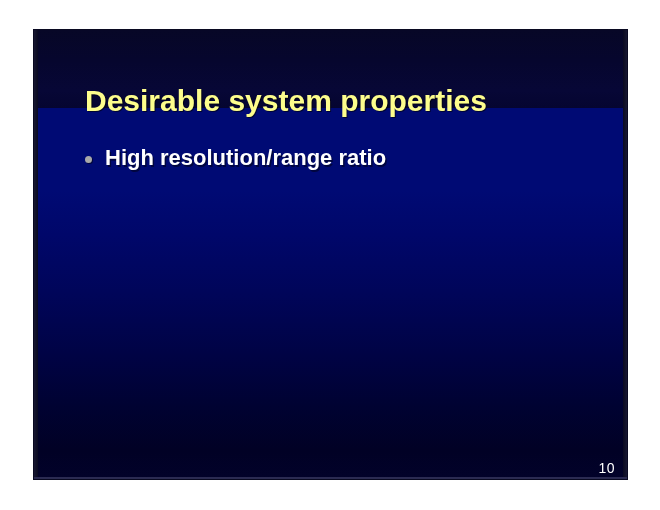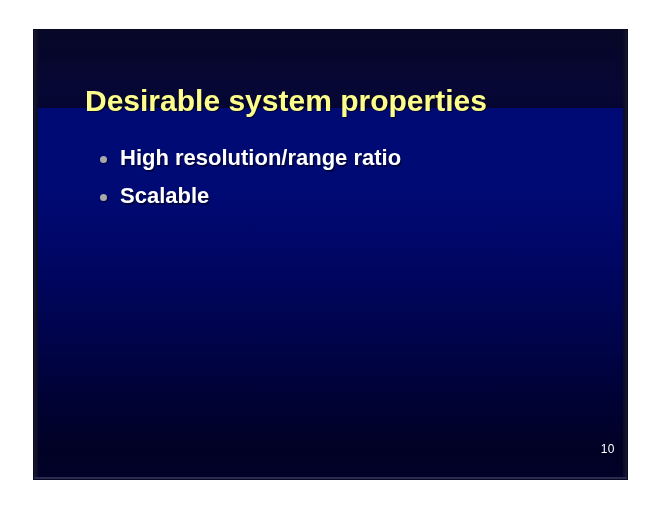--- a/index.html
+++ b/index.html
@@ -108,21 +108,21 @@
     line-height: 34px;
     color: #fdfd8c;
     letter-spacing: 0px;
     white-space: nowrap;
     text-shadow: 1px 1px 0 rgba(0,0,0,0.55);
   }
 
   
   #bullet-list {
     position: absolute;
-    left: 67px;
+    left: 52px;
     top: 115px;
     z-index: 3;
     width: 520px;
   }
 
   .bullet-row {
     display: flex;
     align-items: flex-start;
     height: 38px;
   }
@@ -146,24 +146,24 @@
     line-height: 28px;
     color: #ffffff;
     white-space: nowrap;
     text-shadow: 1.5px 1.5px 0 rgba(0,0,0,0.45);
   }
 
   
   #page-number {
     position: absolute;
     right: 13px;
-    bottom: 24px;
+    bottom: 4px;
     z-index: 4;
     font-family: "Liberation Sans", sans-serif;
-    font-size: 12px;
+    font-size: 14px;
     font-weight: normal;
     color: #ffffff;
     letter-spacing: 0.5px;
   }
 </style>
 </head>
 <body>
 
 <div id="page">
 
@@ -175,24 +175,20 @@
 
     <div id="slide-title">Desirable system properties</div>
 
     <div id="bullet-list">
 
       <div class="bullet-row">
         <span class="bullet-dot"></span>
         <span class="bullet-text">High resolution/range ratio</span>
       </div>
 
-      <div class="bullet-row">
-        <span class="bullet-dot"></span>
-        <span class="bullet-text">Scalable</span>
-      </div>
 
 
 
     </div>
 
     <div id="page-number">10</div>
 
     <div class="edge-band left"></div>
     <div class="edge-band right"></div>
     <div id="bottom-strip"></div>

